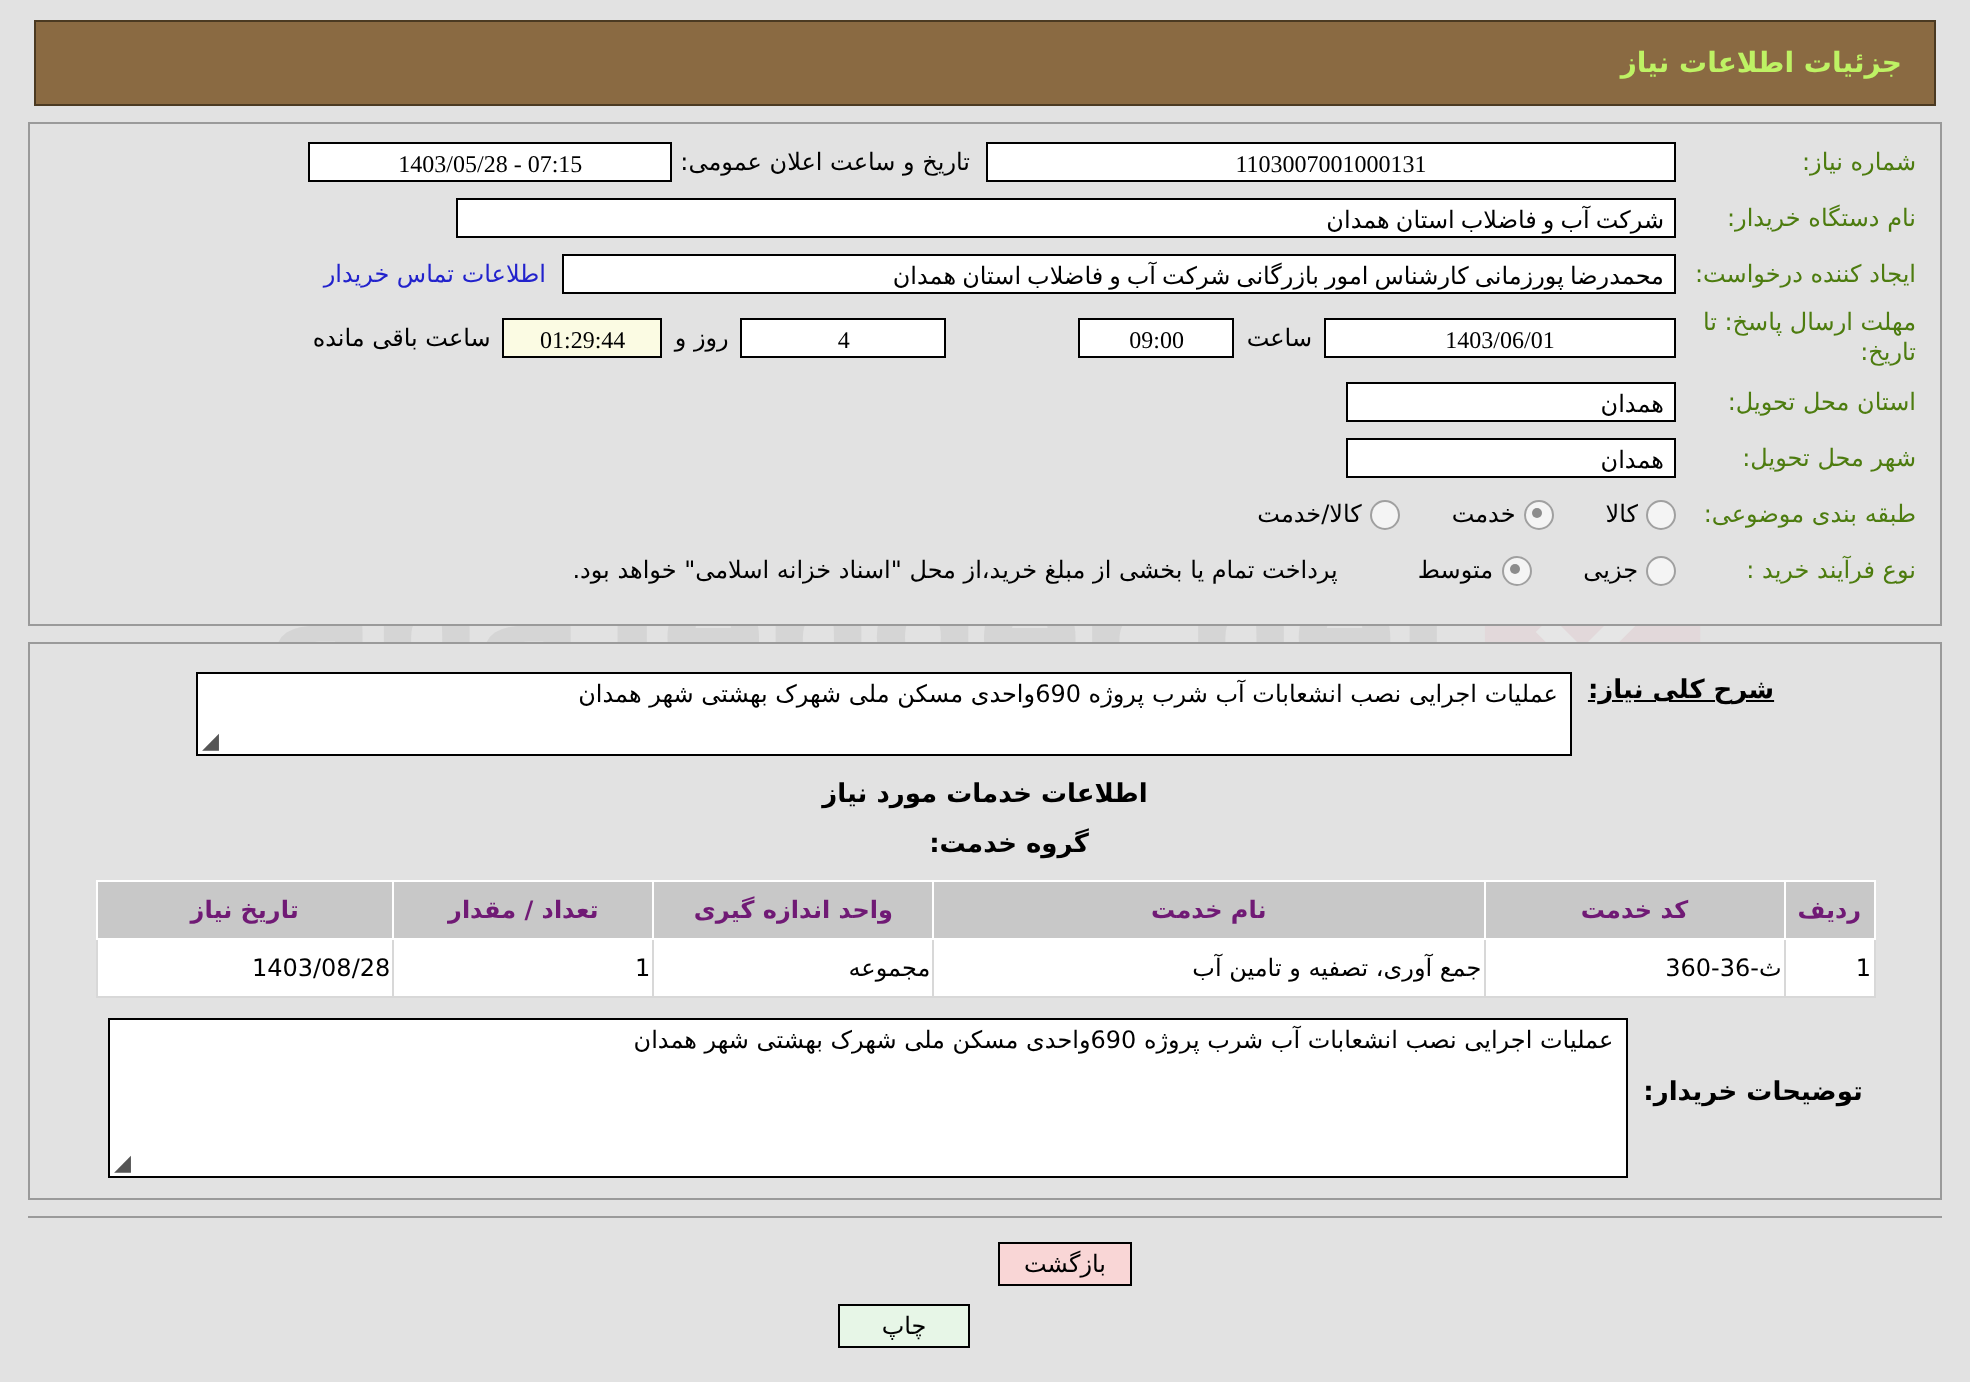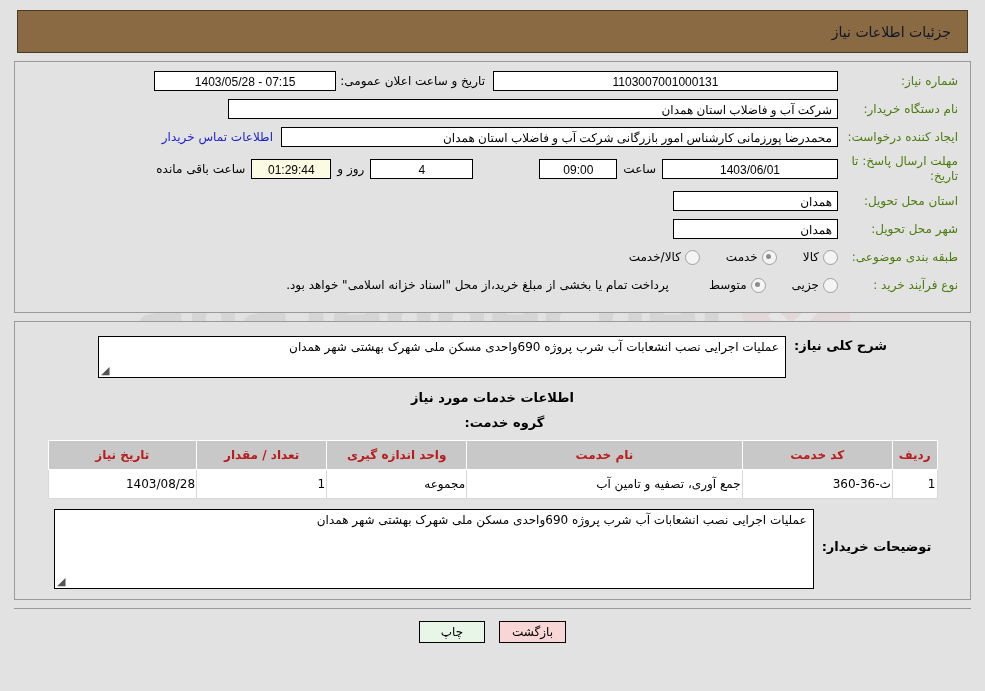--- a/index.html
+++ b/index.html
@@ -76,22 +76,23 @@
     height: 43px;
     background: #8a6a42;
     border: 1px solid #4b3a22;
     display: flex;
     align-items: center;
     justify-content: flex-start;
     padding: 0 16px;
     box-sizing: border-box;
   }
   .title-bar .title-text {
-    color: #0f172a;
+    color: #bef264;
     font-size: 14px;
+    font-weight: bold;
   }
 
   
   .panel {
     margin: 8px 14px 0 14px;
     border: 1px solid #9a9a9a;
     background: #e2e2e2;
     box-sizing: border-box;
     padding: 8px 12px 10px 12px;
   }
@@ -120,21 +121,21 @@
     background: #ffffff;
     border: 1px solid #000000;
     height: 20px;
     line-height: 20px;
     font-size: 12px;
     padding: 0 5px;
     box-sizing: border-box;
     text-align: center;
     white-space: nowrap;
     overflow: hidden;
-    font-family: Liberation Sans, sans-serif;
+    font-family: Liberation Serif, serif;
   }
   .fld.w-id    { width: 345px; }
   .fld.w-org   { width: 610px; text-align: right; }
   .fld.w-user  { width: 557px; text-align: right; }
   .fld.w-date  { width: 176px; }
   .fld.w-time  { width: 78px; }
   .fld.w-days  { width: 103px; }
   .fld.w-clock { width: 80px; background: #fbfbe3; }
   .fld.w-prov  { width: 165px; text-align: right; }
   .fld.w-ann   { width: 182px; }
@@ -196,20 +197,21 @@
     display: flex;
     align-items: flex-start;
     margin-top: 6px;
   }
   .desc-label {
     font-weight: bold;
     font-size: 13px;
     white-space: nowrap;
     padding: 2px 0 0 8px;
     text-align: right;
+    text-decoration: underline;
   }
   .textarea-box {
     background: #ffffff;
     border: 1px solid #000;
     font-size: 12px;
     padding: 3px 6px;
     box-sizing: border-box;
     text-align: right;
     position: relative;
     overflow: hidden;
@@ -267,21 +269,21 @@
     font-size: 12px;
     background: #fff;
   }
   table.goods th {
     background: #c8c8c8;
     border: 1px solid #ffffff;
     font-weight: bold;
     font-size: 12px;
     height: 26px;
     text-align: center;
-    color: #b91c1c;
+    color: #701a75;
   }
   table.goods td {
     background: #ffffff;
     border: 1px solid #d8d8d8;
     height: 26px;
     text-align: right;
     font-size: 12px;
     color: #000;
   }
   table.goods th.c-radif, table.goods td.c-radif { width: 42px; }
@@ -318,21 +320,21 @@
     height: 22px;
     min-width: 66px;
     font-size: 12px;
     font-family: "DejaVu Sans", "Liberation Sans", sans-serif;
     cursor: pointer;
     padding: 0 12px;
     box-sizing: border-box;
     line-height: 20px;
     text-align: center;
   }
-  .btn.print { background: #e7f6e7; }
+  .btn.print { background: #e7f6e7; margin-top: 31px; }
   .btn.back  { background: #f9d6d6; }
 </style>
 </head>
 <body>
 
 <div id="watermark">
   <div class="wm-inner">
     <div class="wm-shield"></div>
     <div class="wm-text">anaTender.net</div>
   </div>

